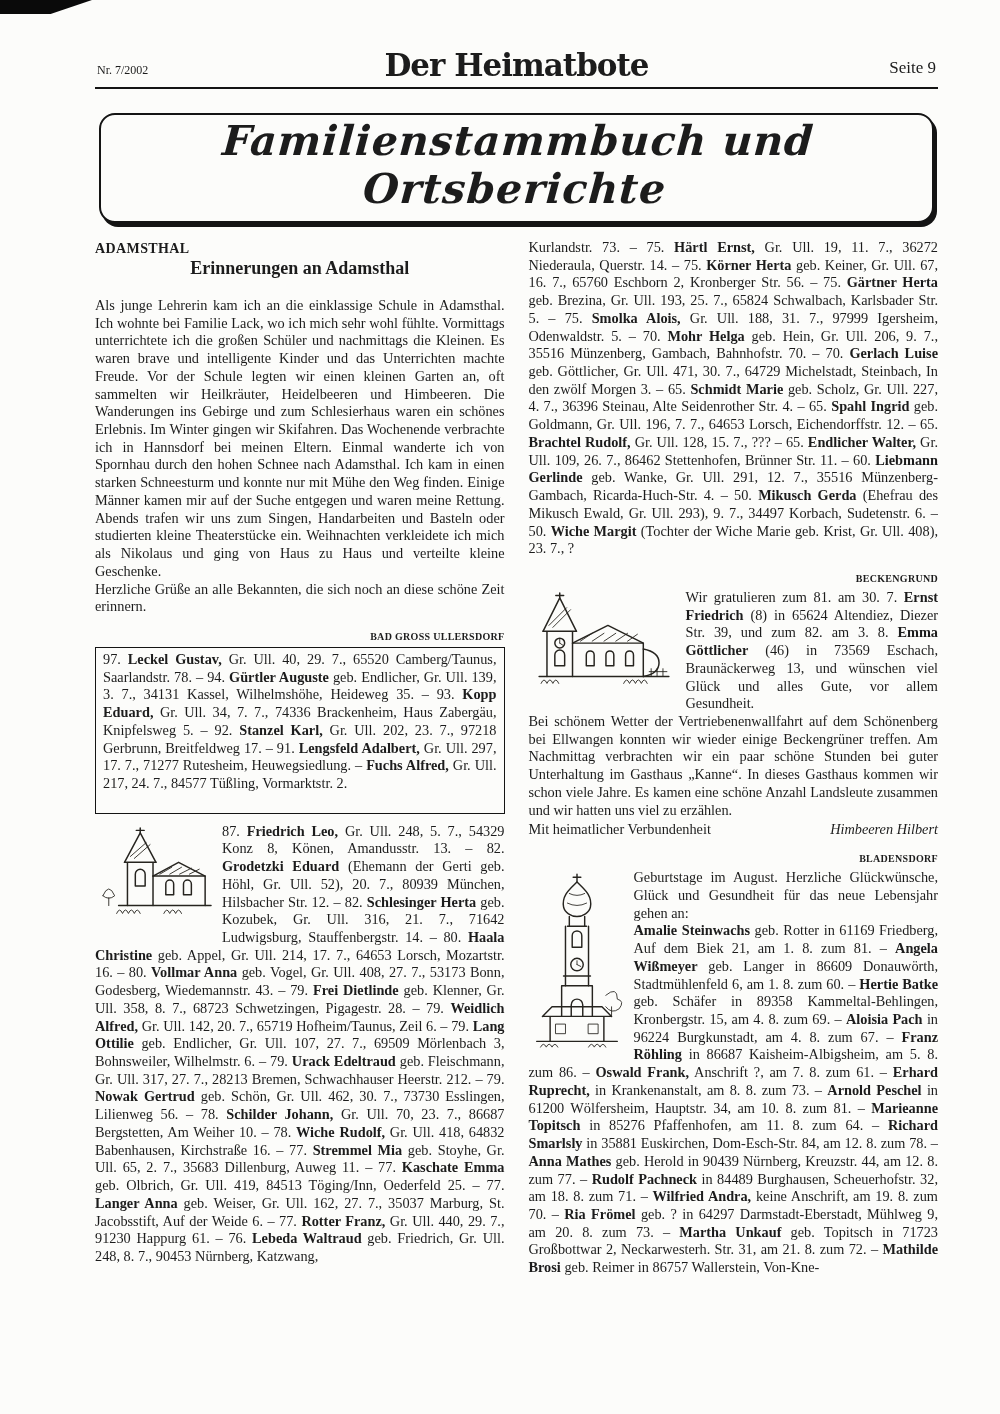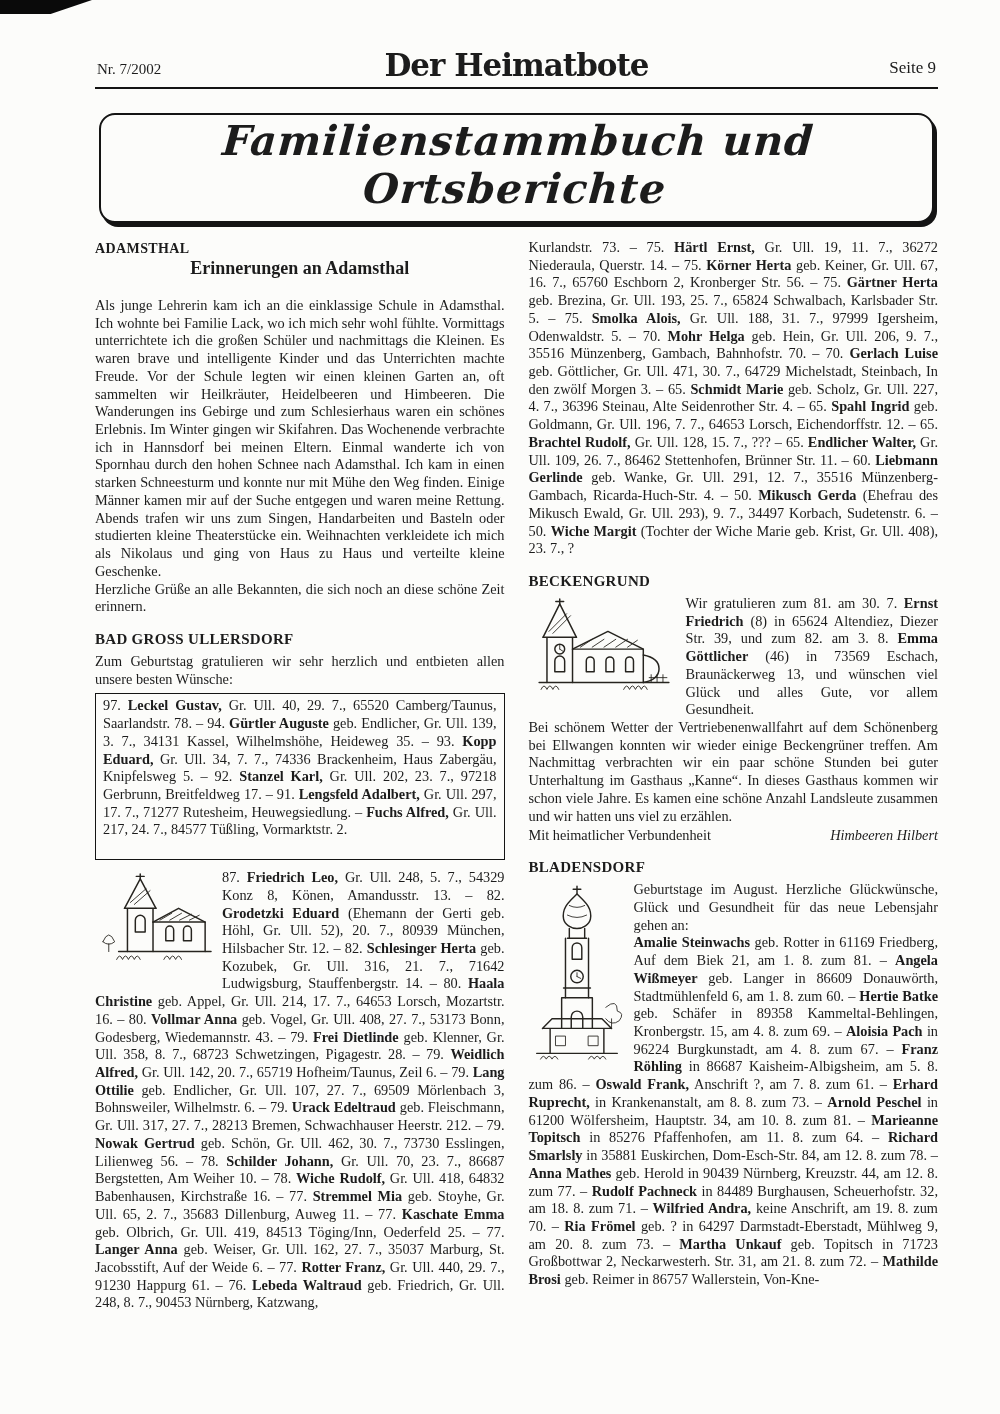--- a/index.html
+++ b/index.html
@@ -5,38 +5,38 @@
   * { margin:0; padding:0; box-sizing:border-box; }
   html,body { background:#e8e8e6; }
   body { width:1000px; height:1414px; margin:0; overflow:hidden; position:relative;
          font-family:"Liberation Serif", serif; color:var(--ink, #1c1c1c); }
   .page { position:absolute; inset:0; background:var(--paper, #fcfcfa); padding:26px 62px 20px 95px; }
 
   .scan-artifact { position:absolute; left:0; top:0; width:92px; height:14px; background:#0a0a0a;
                    clip-path:polygon(0 0, 100% 0, 55% 100%, 0 100%); }
 
   .header { position:relative; height:56px; }
-  .issue   { position:absolute; left:2px;  bottom:4px; font-size:15px; }
+  .issue   { position:absolute; left:2px;  bottom:4px; font-size:12px; }
   .pageno  { position:absolute; right:2px; bottom:4px; font-size:17px; }
   .masthead{ position:absolute; left:0; right:0; bottom:0; text-align:center;
              font-family:"DejaVu Serif", serif; font-weight:700; font-size:31px;
              letter-spacing:-1px; transform:scaleY(1.05); }
   .header-rule { border-top:2.5px solid #141414; margin-top:5px; }
 
   .banner { margin:24px 4px 4px 4px; border:2.5px solid #141414; border-radius:16px;
             box-shadow:3px 4px 0 #141414; text-align:center; padding:2px 0 8px; background:var(--paper,#fcfcfa); }
   .banner-title { font-family:"DejaVu Serif", serif; font-style:italic; font-weight:700;
                   font-size:41px; letter-spacing:1px; transform:skewX(-4deg); display:inline-block; }
 
   .columns { display:flex; gap:24px; margin-top:16px; }
   .col { flex:1 1 0; min-width:0; }
 
   .kicker { text-align:left; font-weight:700; font-size:14px; letter-spacing:.4px; margin-top:2px; }
   .article-title { text-align:center; font-weight:700; font-size:18px; margin:1px 0 18px; }
-  .section-title { text-align:left; font-weight:700; font-size:15px; letter-spacing:.3px; margin:15px 0 5px; }
+  .section-title { text-align:right; font-weight:700; font-size:10px; letter-spacing:.3px; margin:15px 0 5px; }
 
   .body { font-size:14.3px; line-height:1.24; text-align:justify; }
   .signature { margin-top:3px; text-align:left; }
   .sig-name { font-style:italic; }
 
   .boxed { border:1.4px solid #141414; padding:3px 7px 20px; margin:5px 0 9px; }
 
   .church { float:left; margin:3px 9px 2px 0; }
   .church path, .church circle, .church line { fill:none; stroke:#26241f; stroke-width:1.5;
         stroke-linecap:round; stroke-linejoin:round; }
@@ -70,21 +70,20 @@
 
       <section>
         <div class="kicker">ADAMSTHAL</div>
         <div class="article-title">Erinnerungen an Adamsthal</div>
         <p class="body">Als junge Lehrerin kam ich an die einklassige Schule in Adamsthal. Ich wohnte bei Familie Lack, wo ich mich sehr wohl fühlte. Vormittags unterrichtete ich die großen Schüler und nachmittags die Kleinen. Es waren brave und intelligente Kinder und das Unterrichten machte Freude. Vor der Schule legten wir einen kleinen Garten an, oft sammelten wir Heilkräuter, Heidelbeeren und Himbeeren. Die Wanderungen ins Gebirge und zum Schlesierhaus waren ein schönes Erlebnis. Im Winter gingen wir Skifahren. Das Wochenende verbrachte ich in Hannsdorf bei meinen Eltern. Einmal wanderte ich von Spornhau durch den hohen Schnee nach Adamsthal. Ich kam in einen starken Schneesturm und konnte nur mit Mühe den Weg finden. Einige Männer kamen mir auf der Suche entgegen und waren meine Rettung. Abends trafen wir uns zum Singen, Handarbeiten und Basteln oder studierten kleine Theaterstücke ein. Weihnachten verkleidete ich mich als Nikolaus und ging von Haus zu Haus und verteilte kleine Geschenke.</p>
         <p class="body">Herzliche Grüße an alle Bekannten, die sich noch an diese schöne Zeit erinnern.</p>
       </section>
 
       <section>
         <div class="section-title">BAD GROSS ULLERSDORF</div>
-        <p class="body">Zum Geburtstag gratulieren wir sehr herzlich und entbieten allen unsere besten Wünsche:</p>
 
         <div class="boxed">
           <p class="body">97. <b>Leckel Gustav,</b> Gr. Ull. 40, 29. 7., 65520 Camberg/Taunus, Saarlandstr. 78. – 94. <b>Gürtler Auguste</b> geb. Endlicher, Gr. Ull. 139, 3. 7., 34131 Kassel, Wilhelmshöhe, Heideweg 35. – 93. <b>Kopp Eduard,</b> Gr. Ull. 34, 7. 7., 74336 Brackenheim, Haus Zabergäu, Knipfelsweg 5. – 92. <b>Stanzel Karl,</b> Gr. Ull. 202, 23. 7., 97218 Gerbrunn, Breitfeldweg 17. – 91. <b>Lengsfeld Adalbert,</b> Gr. Ull. 297, 17. 7., 71277 Rutesheim, Heuwegsiedlung. – <b>Fuchs Alfred,</b> Gr. Ull. 217, 24. 7., 84577 Tüßling, Vormarktstr. 2.</p>
         </div>
 
         <div class="flow">
           <svg class="church" width="118" height="112" viewBox="0 0 120 112" aria-hidden="true">
             <path d="M30 36 L46 6 L62 36"></path>
             <path d="M46 6 V1 M42 3.5 H50"></path>
             <path class="thin" d="M36 30 L52 16 M40 32 L56 18"></path>

